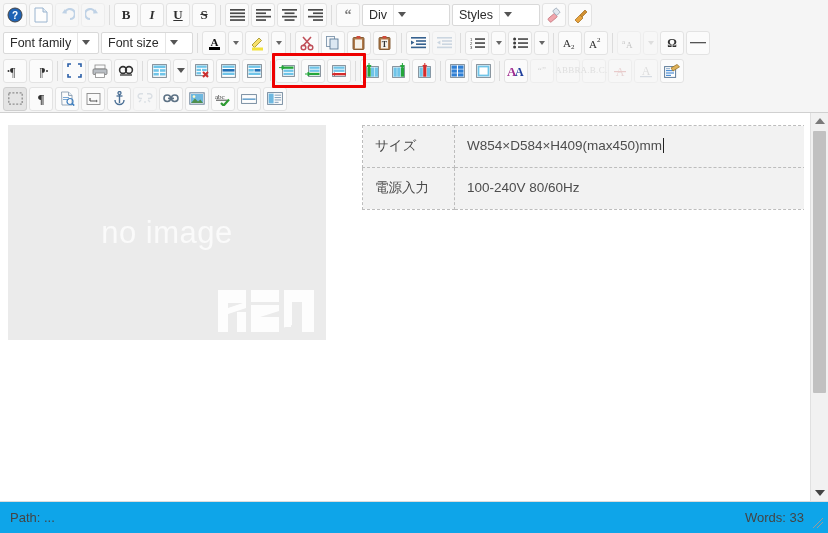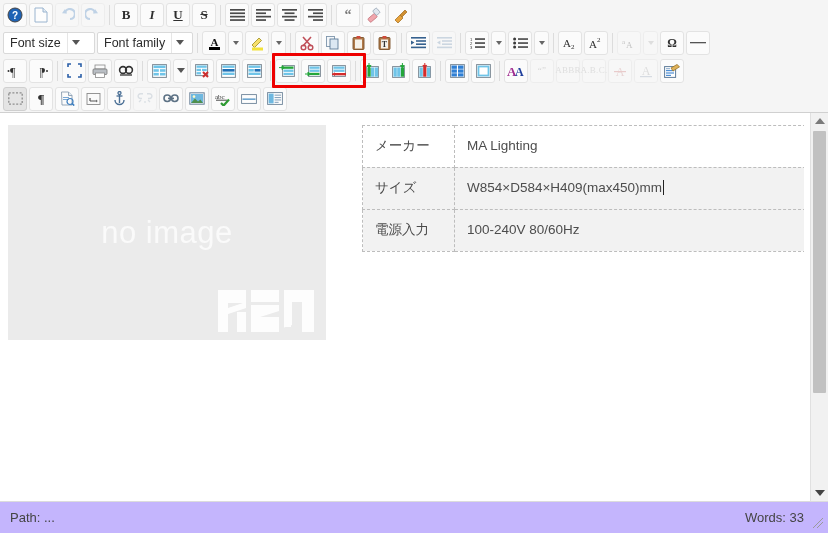--- a/index.html
+++ b/index.html
@@ -222,21 +222,21 @@
     top: 18px; height: 262px;
     background: #c1c1c1;
     border-radius: 1px;
   }
   .tri-up { width:0;height:0;border-left:5px solid transparent;border-right:5px solid transparent;border-bottom:6px solid #7a7a7a;}
   .tri-dn { width:0;height:0;border-left:5px solid transparent;border-right:5px solid transparent;border-top:6px solid #444;}
 
   
   .statusbar {
     height: 32px;
-    background: #c4b5fd;
+    background: #0ea5e9;
     border-top: 1px solid #dcdcdc;
     display: flex;
     align-items: center;
     padding: 0 10px;
     box-sizing: border-box;
     font-size: 13px;
     color: #444;
     position: relative;
   }
   .statusbar .path { flex: 1 1 auto; }
@@ -342,43 +342,55 @@
               <rect x="5" y="3.4" width="10" height="1.7"></rect>
               <rect y="6.8" width="15" height="1.7"></rect>
               <rect x="5" y="10.2" width="10" height="1.7"></rect>
             </g>
           </svg>
       </div>
       <div class="sep"></div>
       <div class="btn">
           <span class="txtico" style="font-size:14px;line-height:8px;color:#777">“</span>
         </div>
+      <div class="combo blockfmt">
+        <span class="lbl">Div</span>
+        <span class="arw">
+            <span class="caret"></span>
+          </span>
+      </div>
+      <div class="combo styles">
+        <span class="lbl">Styles</span>
+        <span class="arw">
+            <span class="caret"></span>
+          </span>
+      </div>
       <div class="btn">
         <svg class="ico" width="16" height="16" viewBox="0 0 16 16">
             <rect x="2" y="9" width="9" height="4.5" rx="1" transform="rotate(-40 6 11)" fill="#f0a6ad" stroke="#c5737c" stroke-width=".8"></rect>
             <rect x="8" y="2" width="5" height="6" rx="1" transform="rotate(-40 10 5)" fill="#dfe6ee" stroke="#9aa7b5" stroke-width=".8"></rect>
           </svg>
       </div>
       <div class="btn">
         <svg class="ico" width="16" height="16" viewBox="0 0 16 16">
             <path d="M3 13l5-5 3 3-5 5z" fill="#e8a33d" stroke="#a8762a" stroke-width=".8"></path>
             <path d="M8 8l5-5 2 2-5 5z" fill="#d08f32" stroke="#a8762a" stroke-width=".8"></path>
           </svg>
       </div>
     </div>
 
     <div class="tb-row">
-      <div class="combo fontsize">
-        <span class="lbl">Font size</span>
+      <div class="combo fontfamily">
+        <span class="lbl">Font family</span>
         <span class="arw">
             <span class="caret"></span>
           </span>
       </div>
-      <div class="combo fontfamily">
-        <span class="lbl">Font family</span>
+      <div class="combo fontsize">
+        <span class="lbl">Font size</span>
         <span class="arw">
             <span class="caret"></span>
           </span>
       </div>
       <div class="sep"></div>
       <div class="btn">
         <svg class="ico" width="15" height="16" viewBox="0 0 15 16">
             <text x="7.5" y="11" font-size="11" font-family="Liberation Serif, serif" fill="#111" text-anchor="middle" font-weight="bold">A</text>
             <rect x="2" y="12" width="11" height="3" fill="#000"></rect>
           </svg>
@@ -847,24 +859,20 @@
             <rect x="68" y="2" width="6" height="1"></rect>
             <rect x="68" y="4.5" width="6" height="1"></rect>
             <rect x="68" y="7" width="5" height="1"></rect>
           </g>
         </svg>
       </div>
 
       <div class="tbl-wrap">
         <table class="spec">
           <tbody>
-            <tr>
-              <td class="k">メーカー</td>
-              <td class="v">MA Lighting</td>
-            </tr>
             <tr class="sel">
               <td class="k">サイズ</td>
               <td class="v"><span>W854×D584×H409(max450)mm</span><span class="cellcaret"></span></td>
             </tr>
             <tr class="sel">
               <td class="k">電源入力</td>
               <td class="v">100-240V 80/60Hz</td>
             </tr>
           </tbody>
         </table>

